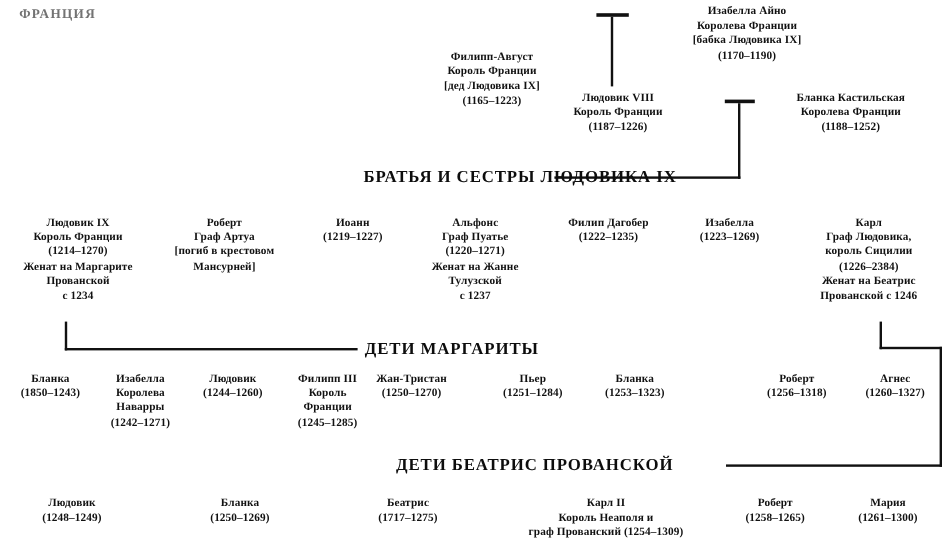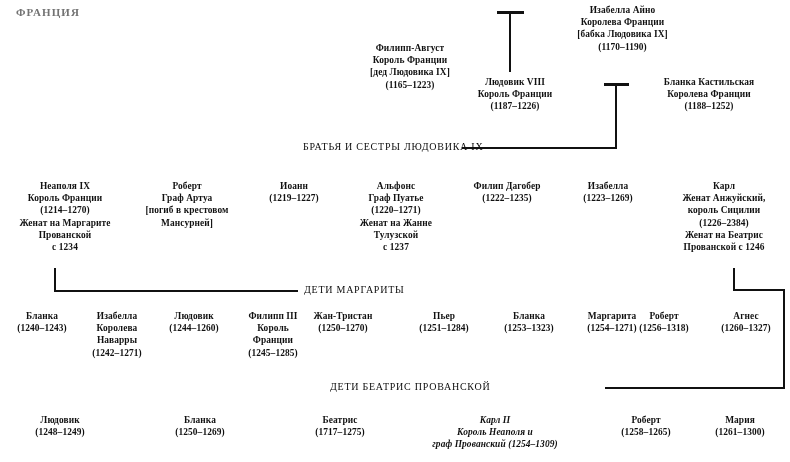--- a/index.html
+++ b/index.html
@@ -32,22 +32,22 @@
     font-family:"Liberation Serif", serif;
     font-size:11px;
     font-weight:bold;
     letter-spacing:1.1px;
     color:#737373;
   }
 
   
   .band{
     position:absolute;
-    font-size:10px;
-    font-weight:normal;
+    font-size:14px;
+    font-weight:bold;
     letter-spacing:.75px;
     white-space:nowrap;
     color:#0d0d0d;
   }
 
   
   .hline{position:absolute;background:#111;height:2px;}
   .vline{position:absolute;background:#111;width:2px;}
   .marriage{position:absolute;background:#111;height:3px;}
 </style>
@@ -89,21 +89,21 @@
     <span class="ln">Королева Франции</span>
     <span class="ln">(1188–1252)</span>
   </div>
 
   <div class="vline" style="left:615px;top:86px;height:63px;"></div>
   <div class="hline" style="left:462px;top:147px;width:155px;"></div>
 
   <div class="band" style="left:303px;top:141px;">БРАТЬЯ И СЕСТРЫ ЛЮДОВИКА  IX</div>
 
   <div class="node" style="left:2px;top:180px;width:126px;">
-    <span class="nm">Неаполя IX</span>
+    <span class="nm">Людовик IX</span>
     <span class="ln">Король Франции</span>
     <span class="ln">(1214–1270)</span>
     <span class="ln">Женат на Маргарите</span>
     <span class="ln">Прованской</span>
     <span class="ln">с 1234</span>
   </div>
 
   <div class="node" style="left:126px;top:180px;width:122px;">
     <span class="nm">Роберт</span>
     <span class="ln">Граф Артуа</span>
@@ -130,35 +130,35 @@
     <span class="ln">(1222–1235)</span>
   </div>
 
   <div class="node" style="left:560px;top:180px;width:96px;">
     <span class="nm">Изабелла</span>
     <span class="ln">(1223–1269)</span>
   </div>
 
   <div class="node" style="left:660px;top:180px;width:128px;">
     <span class="nm">Карл</span>
-    <span class="ln">Женат Анжуйский,</span>
+    <span class="ln">Граф Людовика,</span>
     <span class="ln">король Сицилии</span>
     <span class="ln">(1226–2384)</span>
     <span class="ln">Женат на Беатрис</span>
     <span class="ln">Прованской с 1246</span>
   </div>
 
   <div class="vline" style="left:54px;top:268px;height:24px;"></div>
   <div class="hline" style="left:54px;top:290px;width:244px;"></div>
 
   <div class="band" style="left:304px;top:284px;">ДЕТИ МАРГАРИТЫ</div>
 
   <div class="node" style="left:0px;top:310px;width:84px;">
     <span class="nm">Бланка</span>
-    <span class="ln">(1240–1243)</span>
+    <span class="ln">(1850–1243)</span>
   </div>
 
   <div class="node" style="left:74px;top:310px;width:86px;">
     <span class="nm">Изабелла</span>
     <span class="ln">Королева</span>
     <span class="ln">Наварры</span>
     <span class="ln">(1242–1271)</span>
   </div>
 
   <div class="node" style="left:152px;top:310px;width:84px;">
@@ -181,24 +181,20 @@
   <div class="node" style="left:400px;top:310px;width:88px;">
     <span class="nm">Пьер</span>
     <span class="ln">(1251–1284)</span>
   </div>
 
   <div class="node" style="left:485px;top:310px;width:88px;">
     <span class="nm">Бланка</span>
     <span class="ln">(1253–1323)</span>
   </div>
 
-  <div class="node" style="left:568px;top:310px;width:88px;">
-    <span class="nm">Маргарита</span>
-    <span class="ln">(1254–1271)</span>
-  </div>
 
   <div class="node" style="left:620px;top:310px;width:88px;">
     <span class="nm">Роберт</span>
     <span class="ln">(1256–1318)</span>
   </div>
 
   <div class="node" style="left:702px;top:310px;width:88px;">
     <span class="nm">Агнес</span>
     <span class="ln">(1260–1327)</span>
   </div>
@@ -218,21 +214,21 @@
   <div class="node" style="left:140px;top:414px;width:120px;">
     <span class="nm">Бланка</span>
     <span class="ln">(1250–1269)</span>
   </div>
 
   <div class="node" style="left:280px;top:414px;width:120px;">
     <span class="nm">Беатрис</span>
     <span class="ln">(1717–1275)</span>
   </div>
 
-  <div class="node" style="left:400px;top:414px;width:190px;font-style:italic;">
+  <div class="node" style="left:410px;top:414px;width:190px;">
     <span class="nm">Карл II</span>
     <span class="ln">Король Неаполя и</span>
     <span class="ln">граф Прованский (1254–1309)</span>
   </div>
 
   <div class="node" style="left:598px;top:414px;width:96px;">
     <span class="nm">Роберт</span>
     <span class="ln">(1258–1265)</span>
   </div>
 

